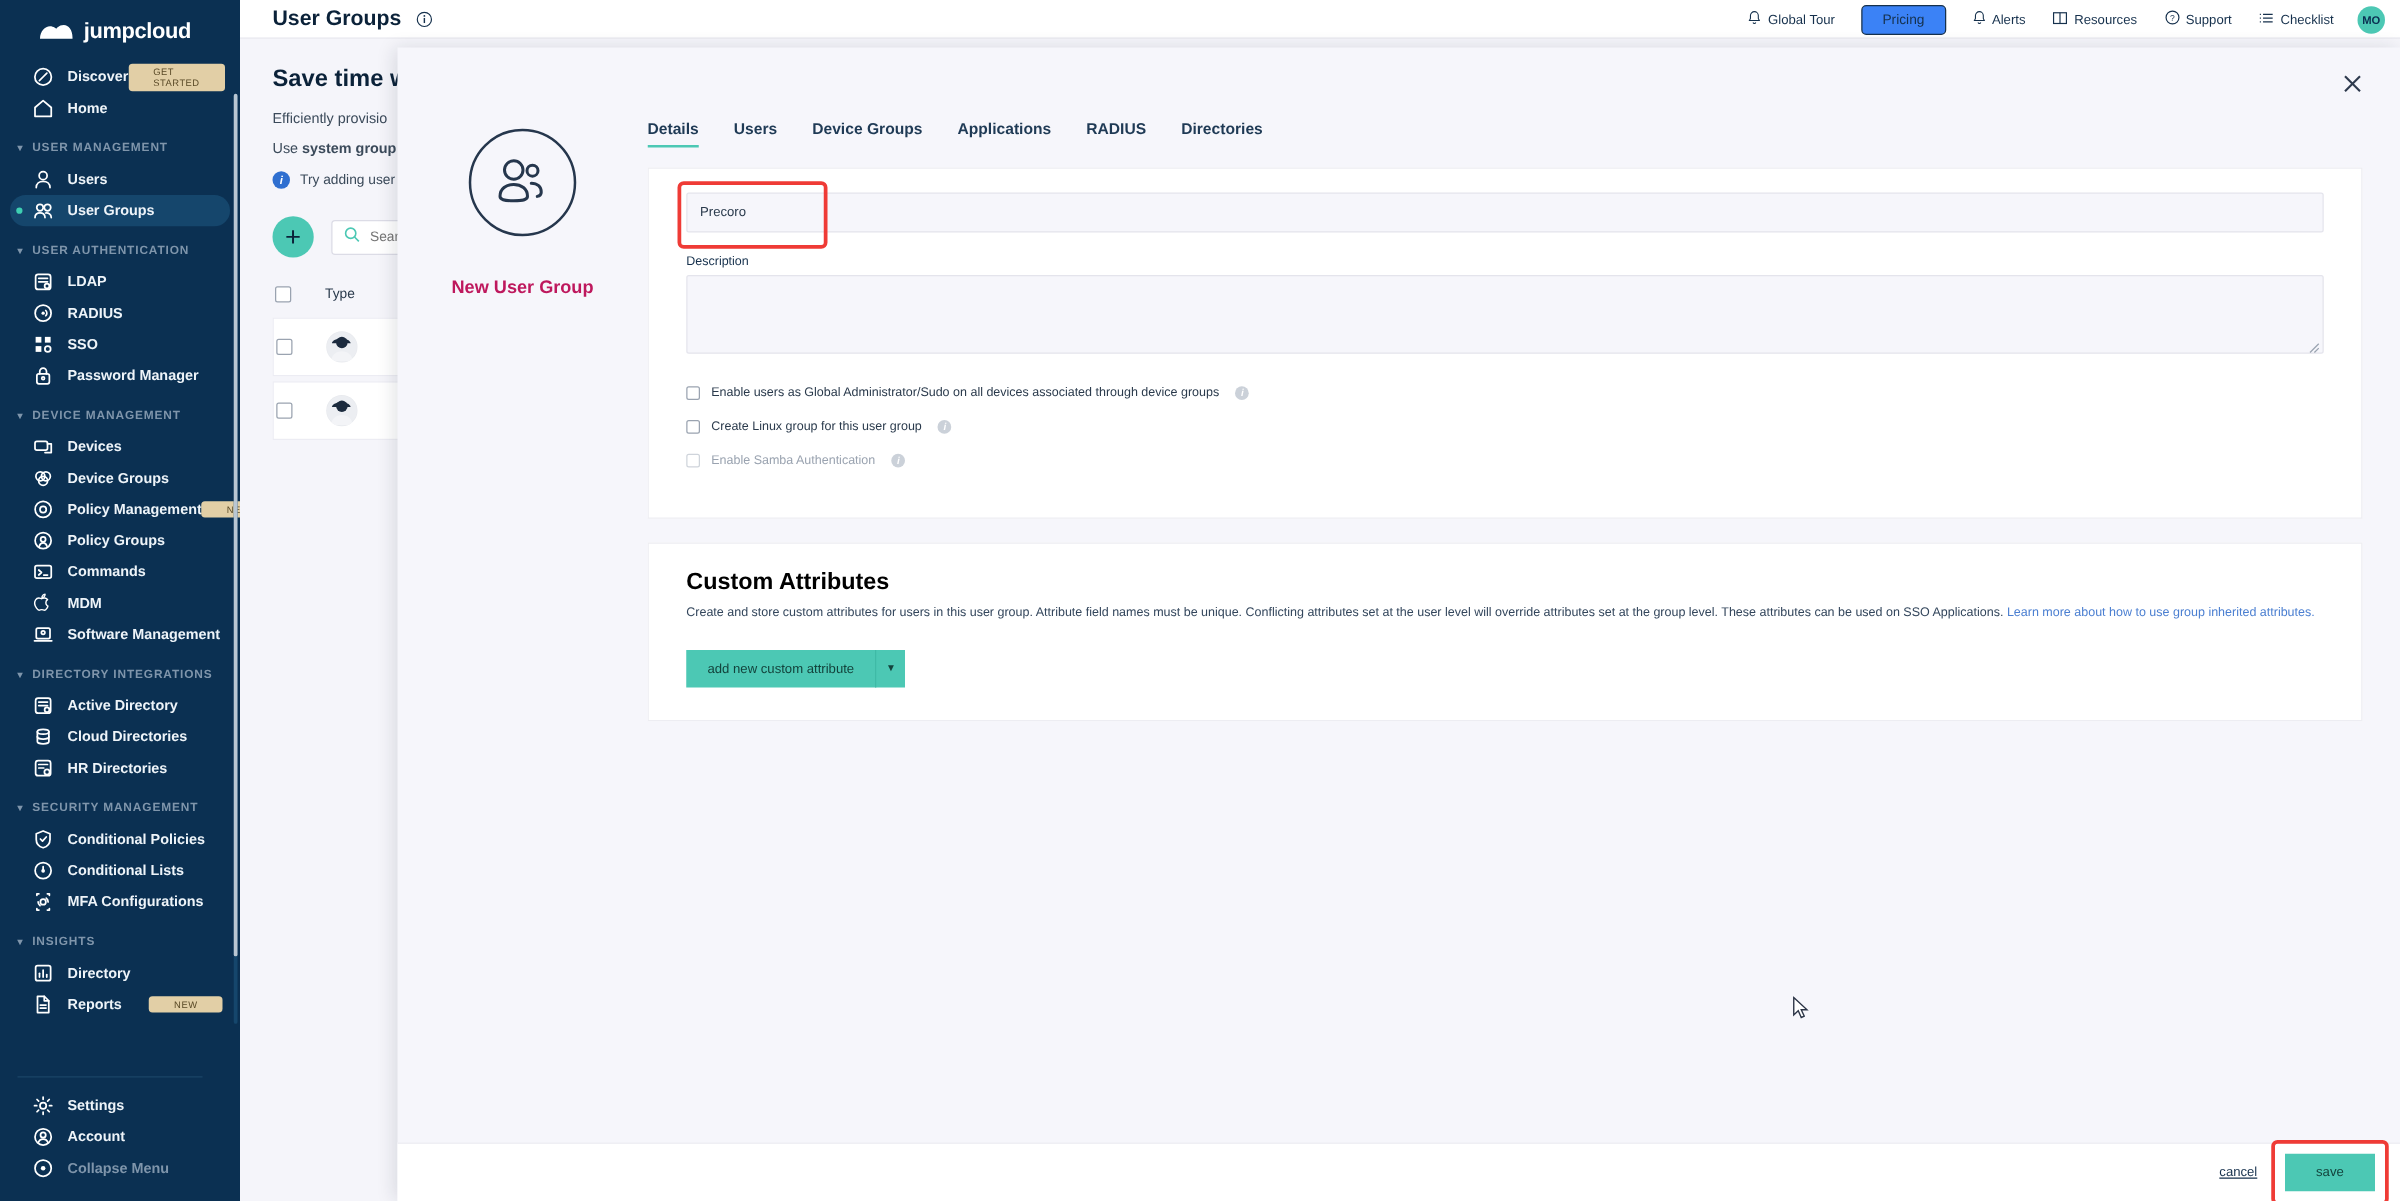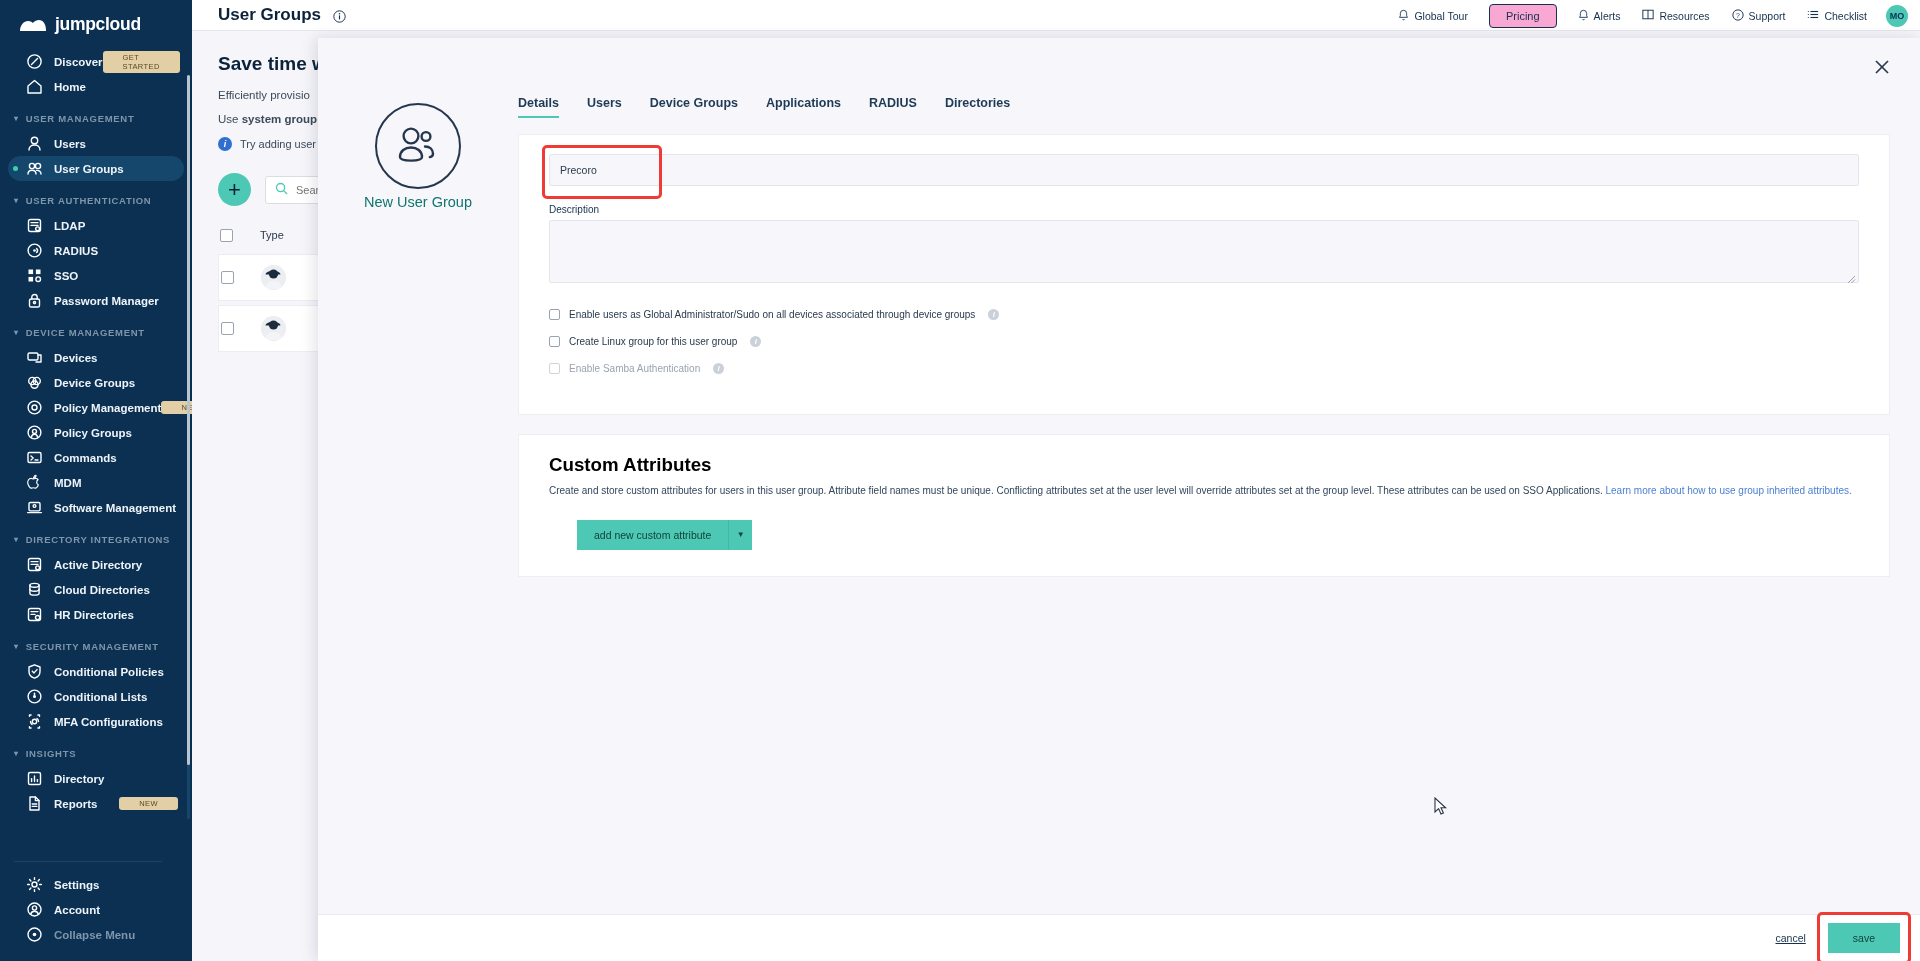--- a/index.html
+++ b/index.html
@@ -9,21 +9,21 @@
     overflow: hidden;
     background: #ffffff;
   }
   #root { position: relative; width: 1920px; height: 961px; }
 
   
   .sidebar {
     position: absolute; left: 0; top: 0; width: 192px; height: 961px;
     background: #0b3052; color: #ffffff; overflow: hidden;
   }
-  .brand { display: flex; align-items: center; gap: 7px; padding: 14px 0 14px 18px; }
+  .brand { display: flex; align-items: center; gap: 7px; padding: 14px 0 14px 30px; }
   .brand-logo { width: 30px; height: 16px; position: relative; }
   .brand-logo svg { display:block; }
   .brand-name { font-size: 17.5px; font-weight: 700; letter-spacing: -.3px; color:#fff; }
 
   .nav-scroll { position: relative; height: 806px; overflow: hidden; }
   .nav-item {
     display: flex; align-items: center; height: 25px; margin: 0 8px;
     padding-left: 18px; border-radius: 13px; cursor: pointer; position: relative;
   }
   .nav-item.sel { background: #15466c; }
@@ -54,21 +54,21 @@
   .topbar {
     height: 31px; background: #ffffff; display: flex; align-items: center;
     border-bottom: 1px solid #e6e6ee; padding-left: 26px; position: relative;
   }
   .page-title { font-size: 17px; font-weight: 700; color: #0b2239; }
   .info-i { margin-left: 12px; width: 13px; height: 13px; }
   .top-right { position: absolute; right: 12px; top: 0; height: 31px; display: flex; align-items: center; gap: 0; }
   .tl { display:flex; align-items:center; gap:5px; font-size:10.5px; color:#16314d; padding: 0 11px; cursor:pointer; white-space:nowrap;}
   .pricing-btn {
     border: 1px solid #16314d; border-radius: 4px; font-size: 11px; color: #16314d;
-    padding: 5px 16px; margin: 0 10px; background: #f9a8d4; cursor: pointer;
+    padding: 5px 16px; margin: 0 10px; background: #3b82f6; cursor: pointer;
   }
   .avatar {
     width: 22px; height: 22px; border-radius: 50%; background: #4cc8b4; color: #0b3052;
     font-size: 9px; font-weight: 700; display: flex; align-items: center; justify-content: center;
     margin-left: 8px;
   }
 
   .promo { padding: 22px 26px 4px 26px; }
   .promo h2 { font-size: 19px; font-weight: 700; color: #0b2239; margin-bottom: 14px; }
   .promo p { font-size: 11.5px; color: #3b4a5a; margin-bottom: 12px; }
@@ -100,21 +100,21 @@
     background: #f6f6fb; box-shadow: -3px 0 14px rgba(20,30,50,.13);
     display: flex; flex-direction: column;
   }
   .modal-close { position: absolute; right: 28px; top: 19px; width: 20px; height: 20px; cursor: pointer; }
   .modal-body { flex: 1; display: flex; overflow: hidden; }
   .modal-left { width: 200px; flex: 0 0 200px; padding-top: 65px; text-align: center; }
   .circ-icon {
     width: 86px; height: 86px; border-radius: 50%; border: 2.3px solid #26374d;
     margin: 0 auto; display: flex; align-items: center; justify-content: center;
   }
-  .modal-left .caption { margin-top: 5px; font-size: 14.5px; font-weight: 400; color: #0f766e; }
+  .modal-left .caption { margin-top: 33px; font-size: 14.5px; font-weight: 700; color: #be185d; }
 
   .modal-right { flex: 1; padding: 0 30px 0 0; overflow: hidden; }
   .tabs { display: flex; gap: 0; padding: 58px 0 0 0; }
   .tab { font-size: 12.5px; font-weight: 600; color: #1f3a55; padding: 0 0 6px 0; margin-right: 28px; cursor: pointer; white-space:nowrap; }
   .tab.active { border-bottom: 2.5px solid #4cc8b4; }
 
   .card { background: #fff; border: 1px solid #ededf2; margin-top: 16px; padding: 19px 30px 24px 30px; }
   .card h3 { font-size: 13px; font-weight: 700; color: #16314d; margin-bottom: 20px; }
   .field-label { font-size: 10px; color: #16314d; margin-bottom: 5px; }
   .input {
@@ -140,21 +140,21 @@
   .chk-label { font-size: 10px; color: #2a3a4c; }
   .chk-label.muted { color: #9aa3b0; }
   .qmark { width: 11px; height: 11px; border-radius: 50%; background: #cbd1d9; color:#fff; font-size:8px; font-style:italic; font-weight:700; display:flex; align-items:center; justify-content:center; margin-left:4px; }
 
   .card2 { background: #fff; border: 1px solid #ededf2; margin-top: 19px; padding: 19px 30px 26px 30px; }
   .ca-desc { font-size: 10px; color: #33465c; line-height: 1.75; margin-top: 6px; }
   .ca-desc a { color: #4b7fd1; text-decoration: none; }
   .split-btn { display: inline-flex; margin-top: 20px; }
   .split-main {
     background: #4cc8b4; color: #13433c; font-size: 10.5px; padding: 9px 17px;
-    border: none; cursor: pointer; font-family: inherit; margin-left: 28px;
+    border: none; cursor: pointer; font-family: inherit;
   }
   .split-arrow {
     background: #4cc8b4; border-left: 1px solid #3fbaa6; color: #13433c;
     width: 24px; display: flex; align-items: center; justify-content: center;
     font-size: 8px; cursor: pointer;
   }
 
   .modal-footer {
     height: 47px; background: #fff; border-top: 1px solid #eaeaf1;
     display: flex; align-items: center; justify-content: flex-end;

